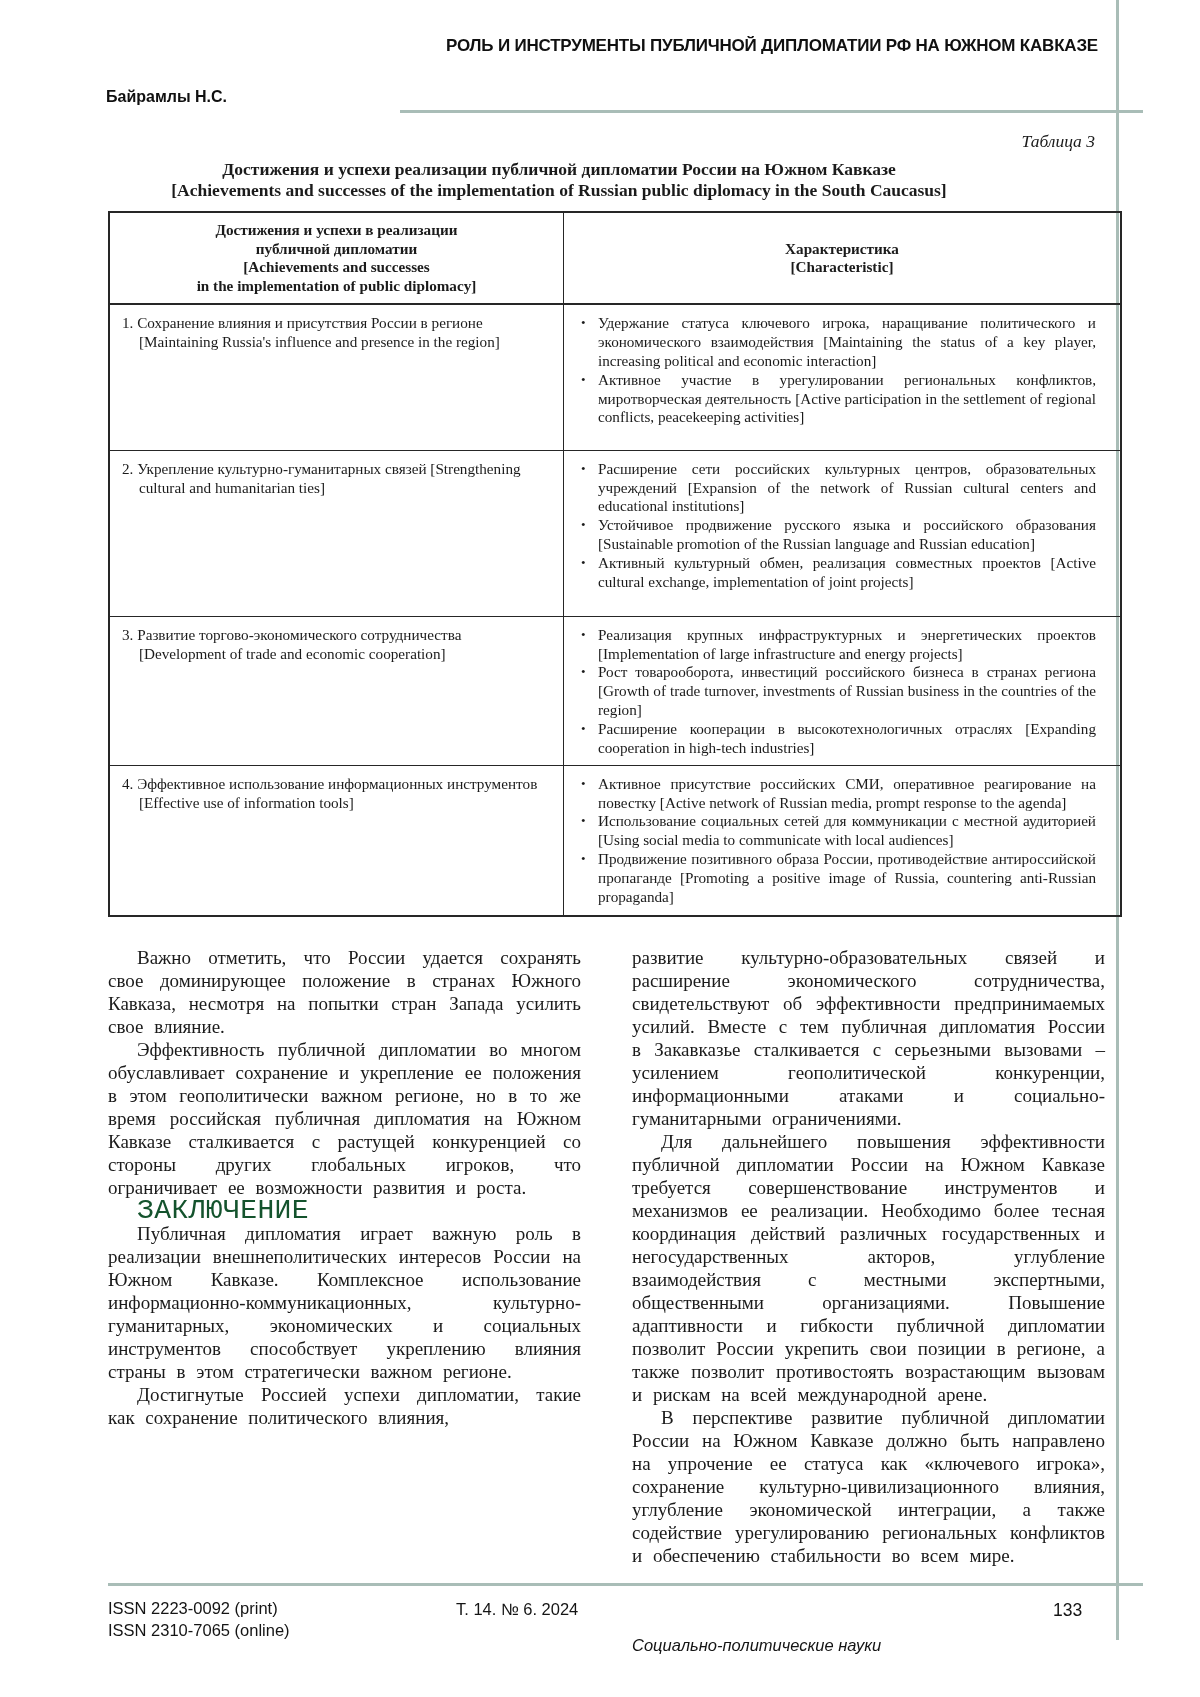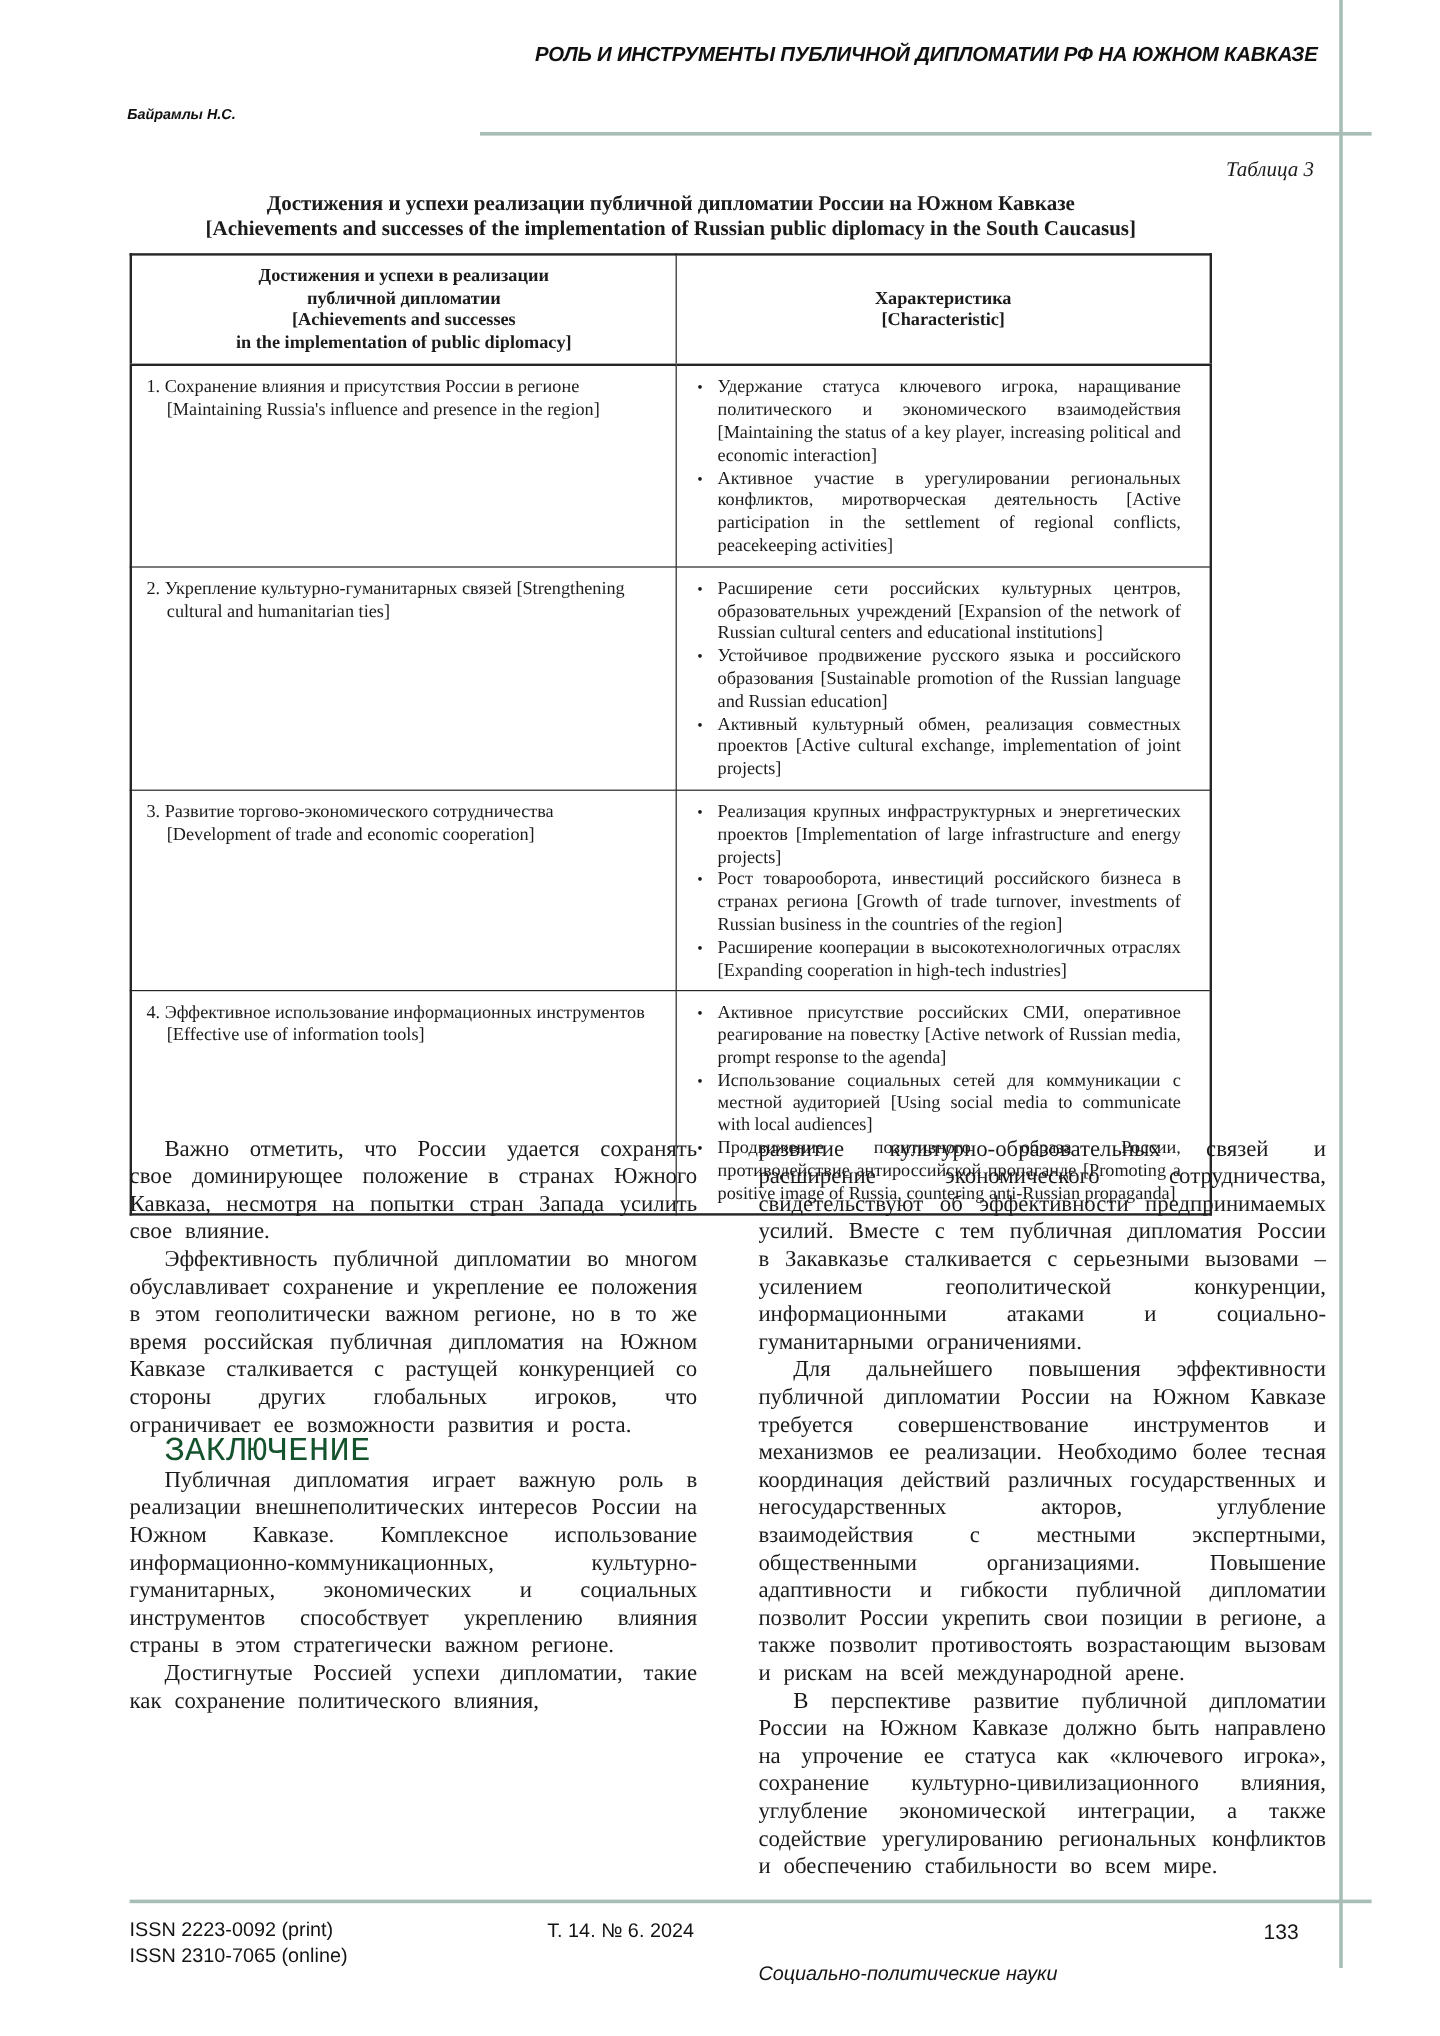--- a/index.html
+++ b/index.html
@@ -10,38 +10,38 @@
   }
 
   
   .rule-v   { position:absolute; left:1116px; top:0; width:3px; height:1640px; background:#a9bdb7; }
   .rule-top { position:absolute; left:400px; top:110px; width:743px; height:3px; background:#a9bdb7; }
   .rule-bot { position:absolute; left:108px; top:1583px; width:1035px; height:3px; background:#a9bdb7; }
 
   .runhead {
     position:absolute; top:36px; left:108px; width:990px; text-align:right;
     font-family:"Liberation Sans","DejaVu Sans",sans-serif;
-    font-style:italic; font-weight:bold; font-size:17px; letter-spacing:-0.2px; color:#101010;
+    font-weight:bold; font-size:17px; letter-spacing:-0.2px; color:#101010;
   }
   .author {
     position:absolute; top:88px; left:106px;
     font-family:"Liberation Sans","DejaVu Sans",sans-serif;
-    font-style:italic; font-weight:bold; font-size:12px; color:#101010;
+    font-weight:bold; font-size:16px; color:#101010;
   }
   .table-label {
     position:absolute; top:131px; left:108px; width:987px; text-align:right;
     font-style:italic; font-size:17.5px;
   }
   .caption {
     position:absolute; top:159px; left:108px; width:902px; text-align:center;
     font-weight:bold; font-size:17.5px; line-height:21px;
   }
 
   table.dtable {
-    position:absolute; top:211px; left:108px; width:902px;
+    position:absolute; top:211px; left:108px; width:1014px;
     border-collapse:collapse; table-layout:fixed;
     border:2.5px solid #262626;
   }
   .dtable th, .dtable td { border:1.5px solid #262626; }
   .dtable thead th {
     border-bottom:2.5px solid #262626;
     font-weight:bold; text-align:center; vertical-align:middle;
     font-size:15.2px; line-height:18.6px; padding:8px 10px;
   }
   .dtable td {

